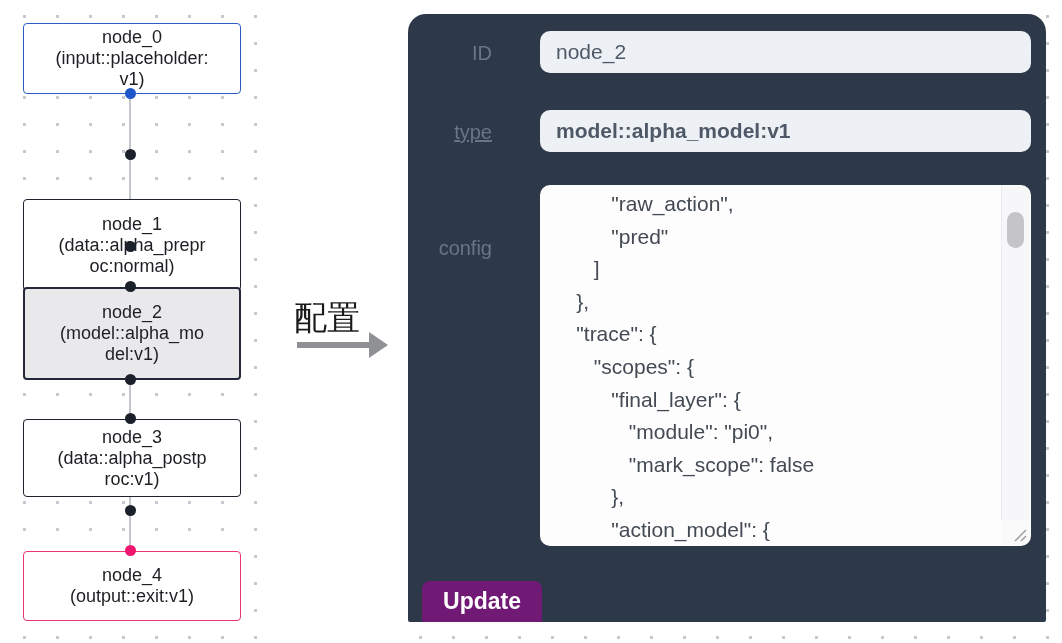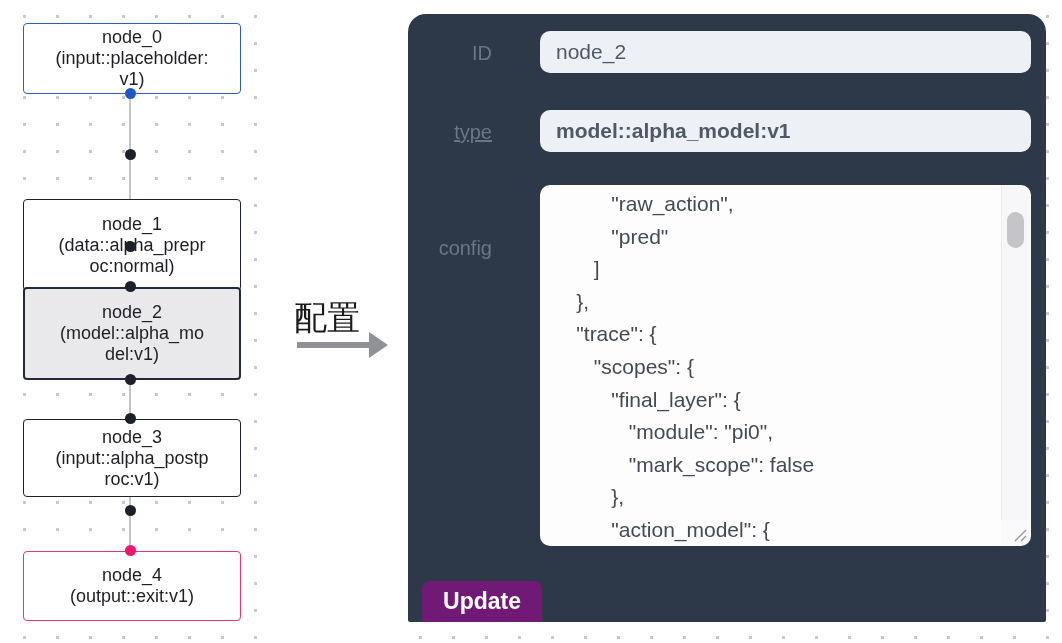--- a/index.html
+++ b/index.html
@@ -91,21 +91,21 @@
   <div class="node node-1">
     <div>node_1</div>
     <div>(data::alpha_preproc:normal)</div>
   </div>
   <div class="node node-2">
     <div>node_2</div>
     <div>(model::alpha_model:v1)</div>
   </div>
   <div class="node node-3">
     <div>node_3</div>
-    <div>(input::alpha_postproc:v1)</div>
+    <div>(data::alpha_postproc:v1)</div>
   </div>
   <div class="node node-4">
     <div>node_4</div>
     <div>(output::exit:v1)</div>
   </div>
 
   <span class="port port-blue" style="left:125px; top:88px;"></span>
   <span class="port port-dark" style="left:125px; top:149px;"></span>
   <span class="port port-dark" style="left:125px; top:241px;"></span>
   <span class="port port-dark" style="left:125px; top:281px;"></span>

